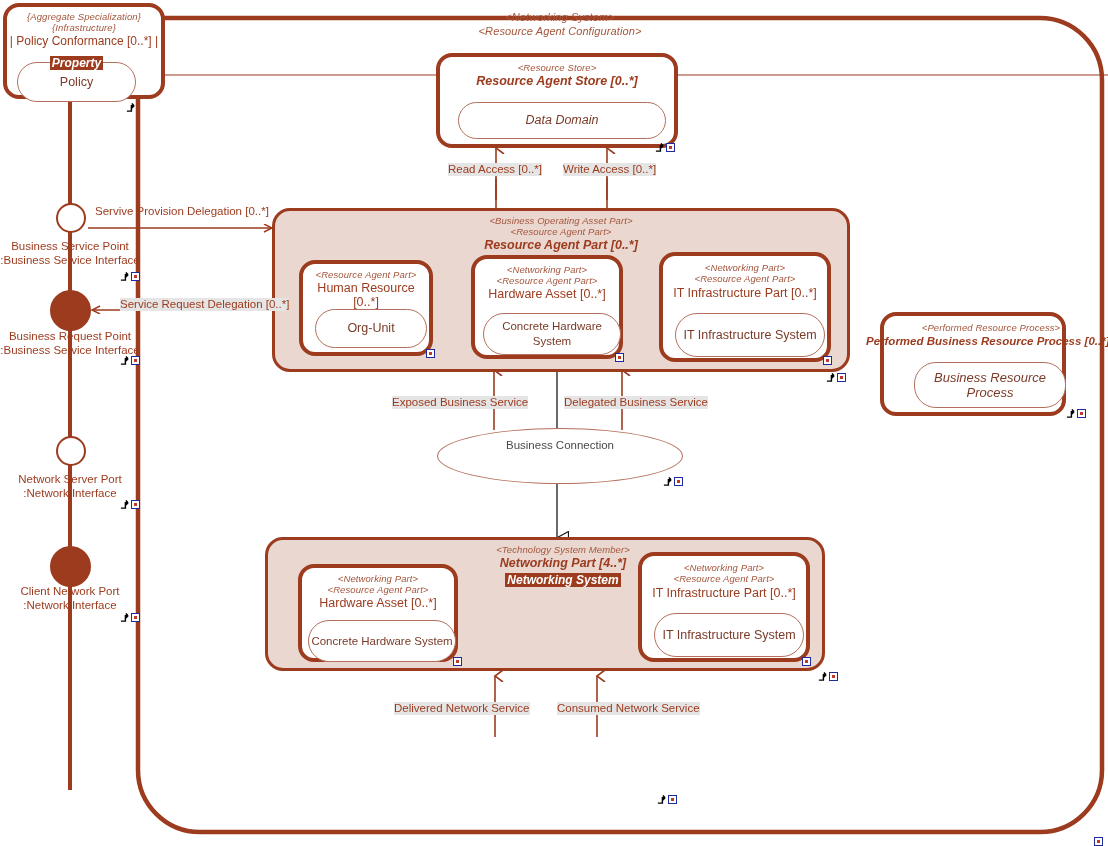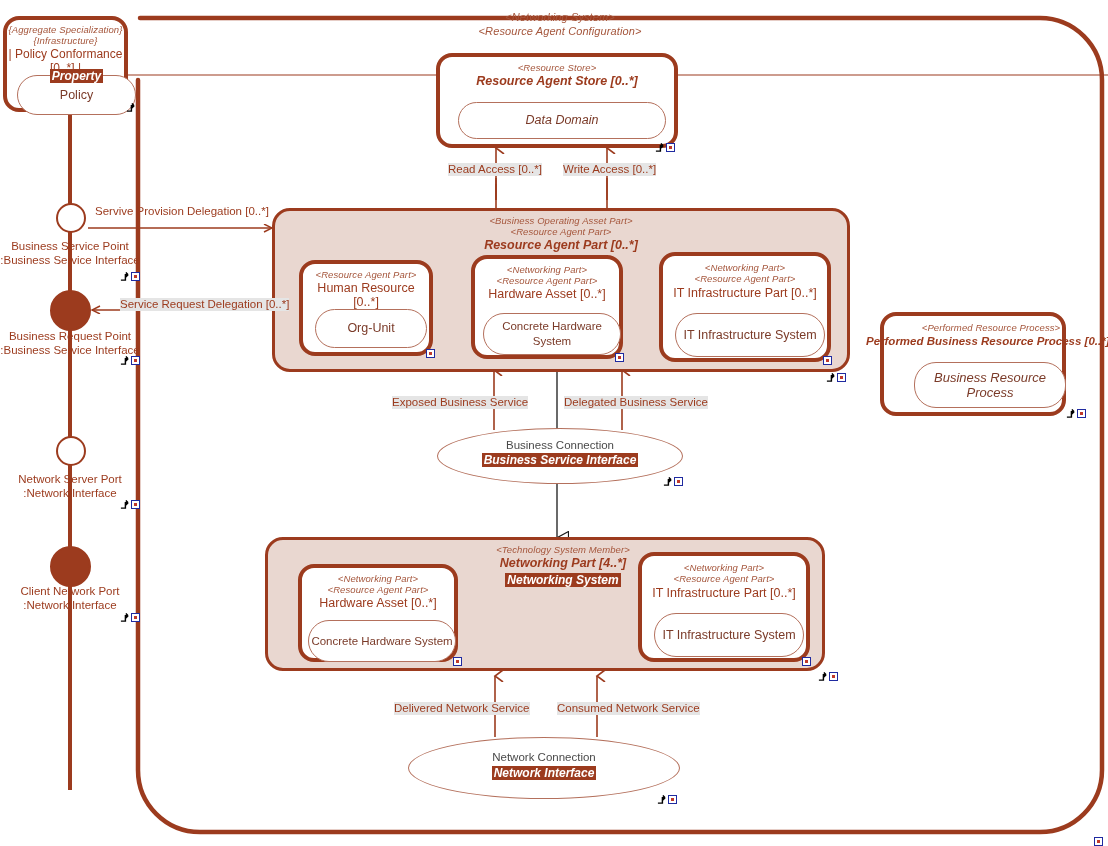--- a/index.html
+++ b/index.html
@@ -93,21 +93,21 @@
     <line x1="622" y1="430" x2="622" y2="370" stroke="#9c3b1e" stroke-width="1.6" marker-end="url(#arrOpenUp)"></line>
 
     <line x1="495" y1="737" x2="495" y2="676" stroke="#9c3b1e" stroke-width="1.6" marker-end="url(#arrOpenUp)"></line>
     <line x1="597" y1="737" x2="597" y2="676" stroke="#9c3b1e" stroke-width="1.6" marker-end="url(#arrOpenUp)"></line>
 
     <line x1="557" y1="356" x2="557" y2="538" stroke="#1a1a1a" stroke-width="1.3" marker-end="url(#genTri)"></line>
 
     <line x1="622" y1="305" x2="658" y2="305" stroke="#6b6b6b" stroke-width="2" stroke-dasharray="10,6"></line>
   </svg>
 
-  <div class="node rrect thick" style="left:3px;top:3px;width:125px;height:96px;margin-top:13px;">
+  <div class="node rrect thick" style="left:3px;top:3px;width:162px;height:96px;">
     <div class="stereo" style="margin-top:4px;">{Aggregate Specialization}</div>
     <div class="stereo">{Infrastructure}</div>
     <div class="title" style="margin-top:1px;font-size:12px;">| Policy Conformance [0..*] |</div>
     <div class="inner-stadium" style="position:absolute;left:10px;top:55px;width:117px;height:38px;">
       <div style="text-align:center;margin-top:-10px;">
         <span class="hl">Property</span>
       </div>
       <div class="classifier" style="margin-top:4px;">Policy</div>
     </div>
   </div>
@@ -205,23 +205,20 @@
     <span class="w-sq"></span>
   </div>
 
   <div class="edge-label" style="left:392px;top:396px;">Exposed Business Service</div>
   <div class="edge-label" style="left:564px;top:396px;">Delegated Business Service</div>
 
   <div class="ellipse" style="left:437px;top:428px;width:246px;height:56px;">
     <div class="cap" style="top:6px;">
       <span class="ell-name">Business Connection</span>
     </div>
-    <div class="cap" style="top:21px;">
-      <span class="hl plain" style="font-weight:bold;">Business Service Interface</span>
-    </div>
   </div>
   <div class="widget" style="left:663px;top:477px;">
     <svg class="w-arrow" viewBox="0 0 10 10">
       <path d="M1,9 H6 V3 H9 M9,3 L6.5,0.5 M9,3 L6.5,5.5" stroke="#000" stroke-width="1.6" fill="none"></path>
     </svg>
     <span class="w-sq"></span>
   </div>
 
   <div class="node container" style="left:265px;top:537px;width:560px;height:134px;">
     <div style="position:absolute;left:170px;width:250px;top:4px;text-align:center;">
@@ -257,28 +254,20 @@
   <div class="widget" style="left:818px;top:672px;">
     <svg class="w-arrow" viewBox="0 0 10 10">
       <path d="M1,9 H6 V3 H9 M9,3 L6.5,0.5 M9,3 L6.5,5.5" stroke="#000" stroke-width="1.6" fill="none"></path>
     </svg>
     <span class="w-sq"></span>
   </div>
 
   <div class="edge-label" style="left:394px;top:702px;">Delivered Network Service</div>
   <div class="edge-label" style="left:557px;top:702px;">Consumed Network Service</div>
 
-  <div class="ellipse" style="left:408px;top:737px;width:272px;height:62px;">
-    <div class="cap" style="top:9px;">
-      <span class="ell-name">Network Connection</span>
-    </div>
-    <div class="cap" style="top:25px;">
-      <span class="hl plain" style="font-weight:bold;">Network Interface</span>
-    </div>
-  </div>
   <div class="widget" style="left:657px;top:795px;">
     <svg class="w-arrow" viewBox="0 0 10 10">
       <path d="M1,9 H6 V3 H9 M9,3 L6.5,0.5 M9,3 L6.5,5.5" stroke="#000" stroke-width="1.6" fill="none"></path>
     </svg>
     <span class="w-sq"></span>
   </div>
 
   <div class="port open" style="left:56px;top:203px;width:30px;height:30px;"></div>
   <div class="port-label" style="left:-8px;top:240px;width:156px;">
     <div>Business Service Point</div>

